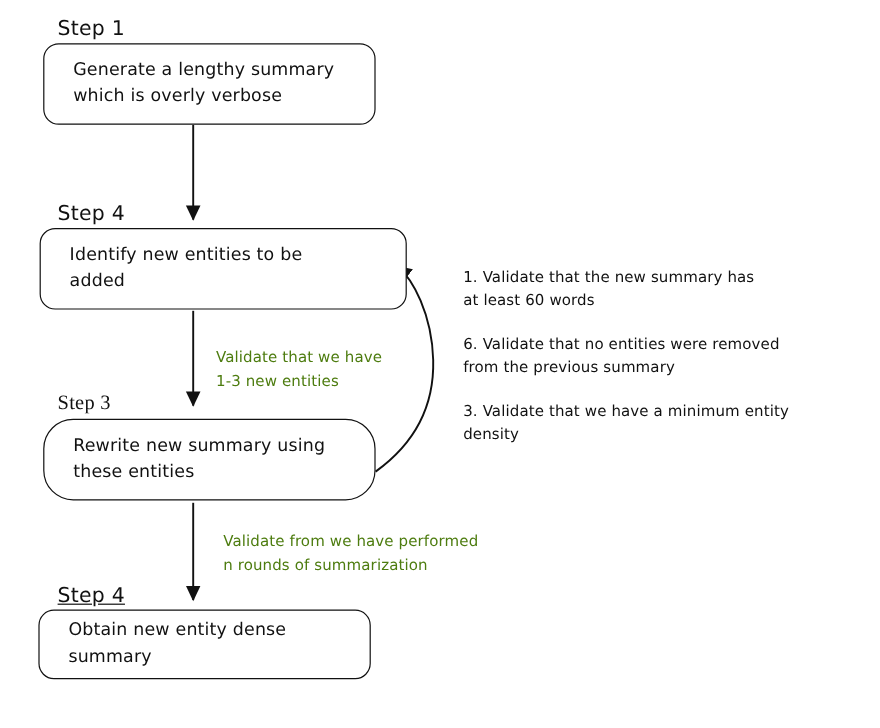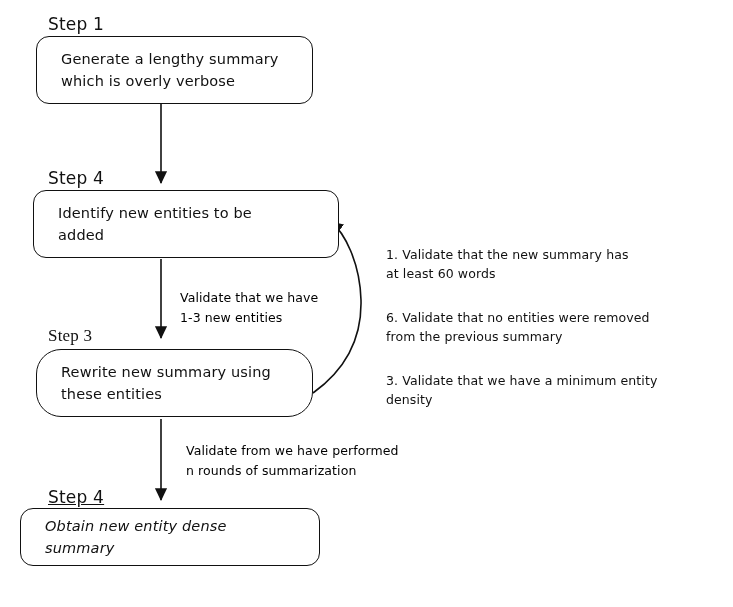--- a/index.html
+++ b/index.html
@@ -64,39 +64,38 @@
     color: #111111;
     white-space: nowrap;
   }
 
   
   .edge-label {
     position: absolute;
     font-size: 12.5px;
     line-height: 1.6;
     letter-spacing: 0.1px;
-    color: #000000;
+    color: #4d7c0f;
     white-space: pre-line;
   }
 
   
   #validation-list {
     position: absolute;
     left: 386px;
     top: 221px;
     width: 320px;
   }
   .validation-item {
     font-size: 12.5px;
     line-height: 1.55;
     letter-spacing: 0.1px;
     color: #111111;
     margin-bottom: 17px;
     white-space: pre-line;
-    margin-top: 24px;
   }
   .validation-item:last-child { margin-bottom: 0; }
 </style>
 </head>
 <body>
 
 <div id="canvas">
 
   <svg id="wires" viewBox="0 0 733 607" width="733" height="607" xmlns="http://www.w3.org/2000/svg">
     <defs>
@@ -140,21 +139,21 @@
   <div class="step-caption" style="left:48px; top:326px;font-family:Liberation Serif, serif;">Step 3</div>
   <div class="step-box" style="left:36px; top:349px; width:277px; height:68px;border-radius:25px;">
     <div class="step-box-text">Rewrite new summary using
 these entities</div>
   </div>
 
   <div class="edge-label" style="left:186px; top:441px;">Validate from we have performed
 n rounds of summarization</div>
 
   <div class="step-caption" style="left:48px; top:487px;text-decoration:underline;">Step 4</div>
-  <div class="step-box" style="left:20px; top:508px; width:300px; height:58px;font-style:italic;">
+  <div class="step-box" style="left:32px; top:508px; width:277px; height:58px;">
     <div class="step-box-text">Obtain new entity dense
 summary</div>
   </div>
 
   <div id="validation-list">
     <div class="validation-item">1. Validate that the new summary has
 at least 60 words</div>
     <div class="validation-item">6. Validate that no entities were removed
 from the previous summary</div>
     <div class="validation-item">3. Validate that we have a minimum entity

